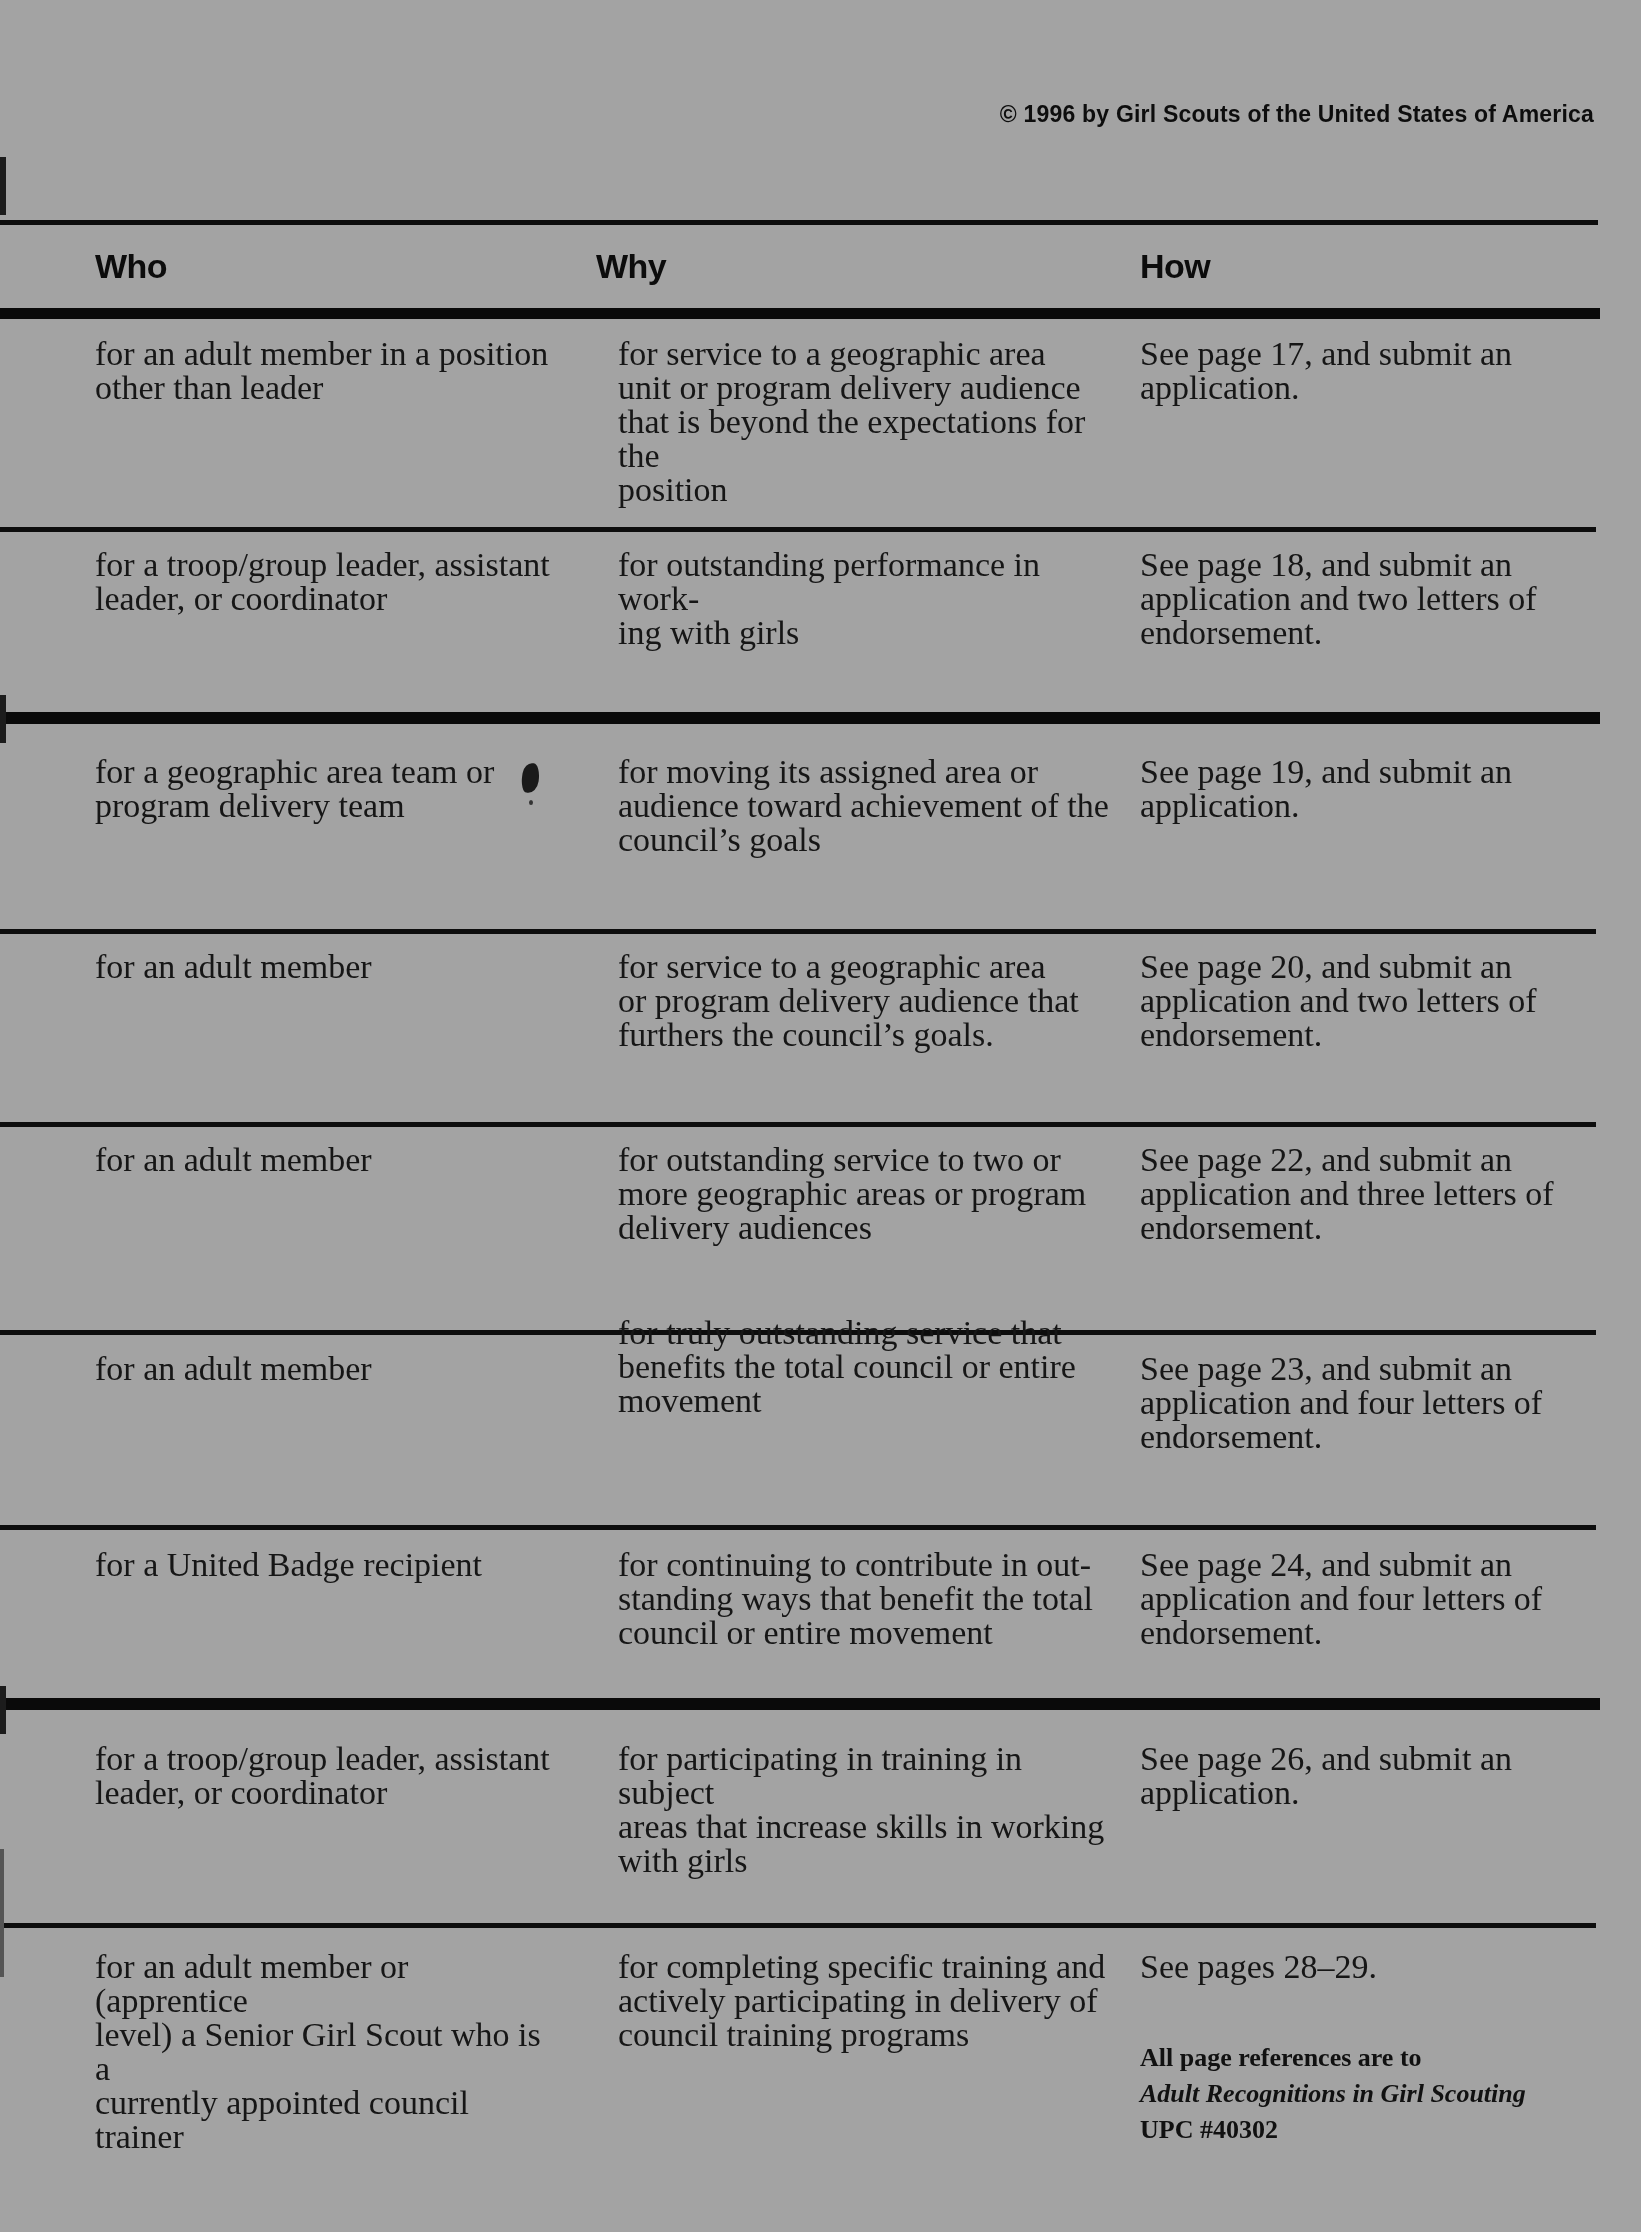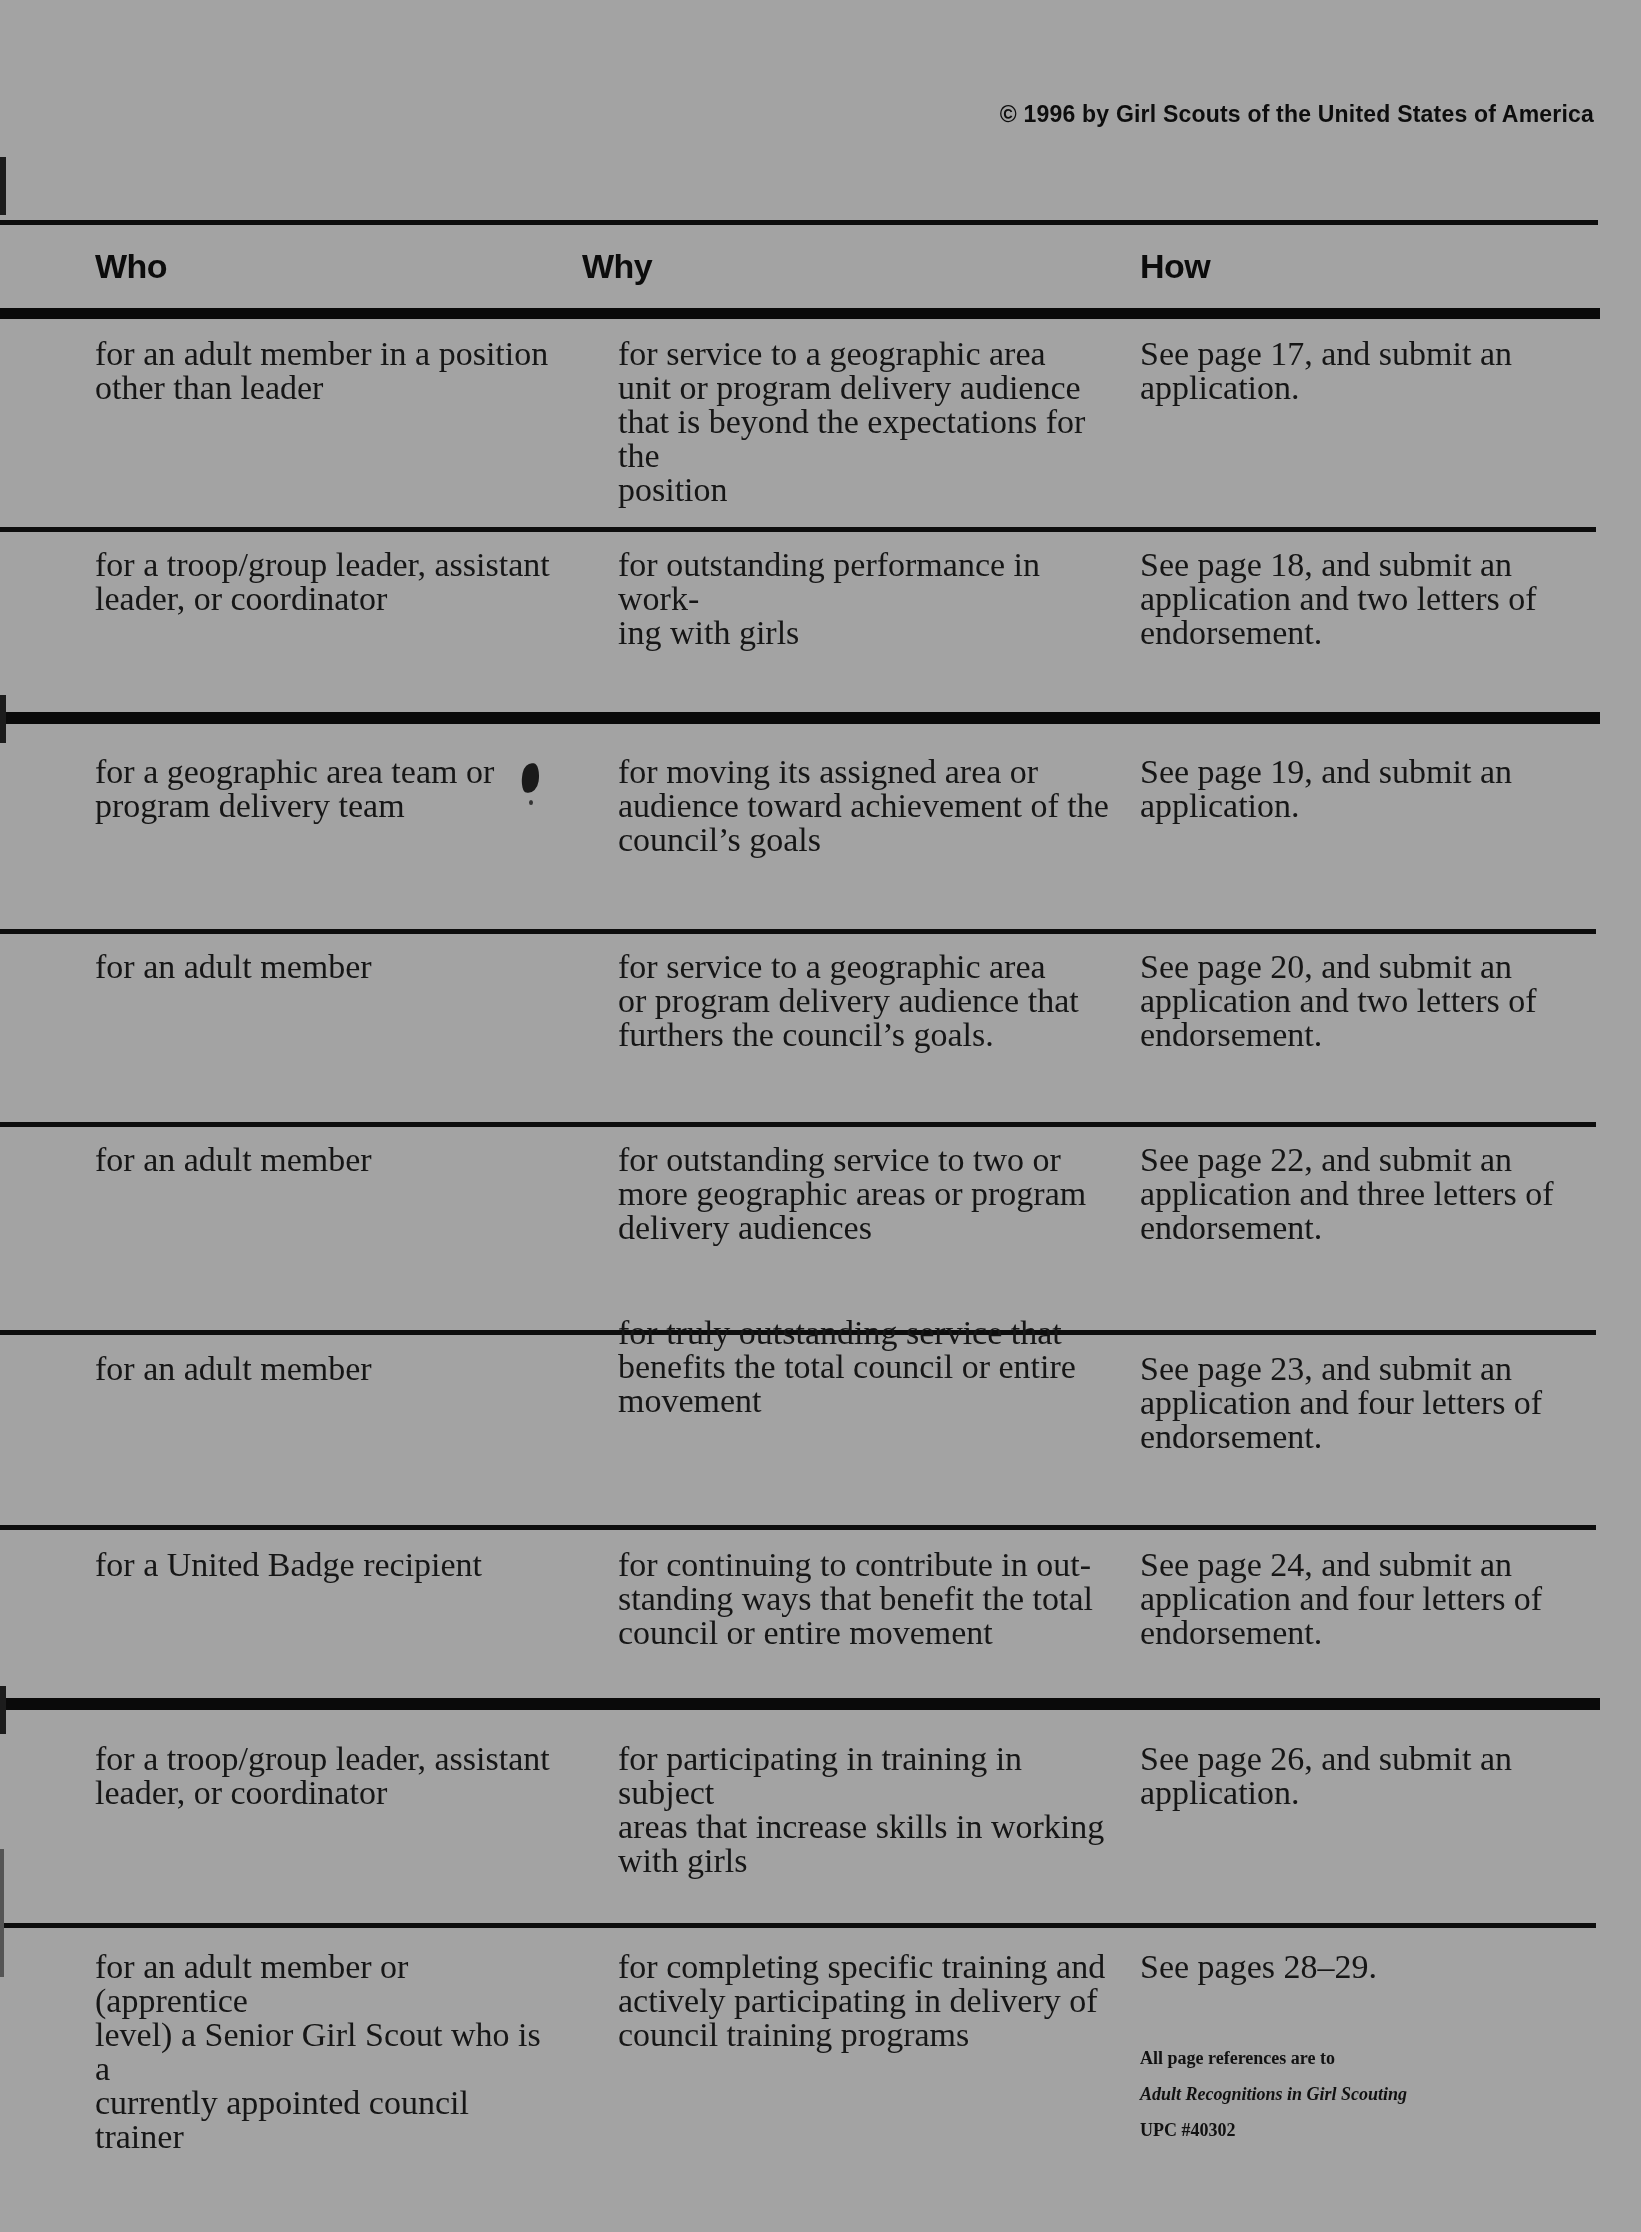--- a/index.html
+++ b/index.html
@@ -48,21 +48,21 @@
     color: #161616;
   }
   .cell.who { left: 95px;  width: 460px; }
   .cell.why { left: 618px; width: 500px; }
   .cell.how { left: 1140px; width: 480px; }
   .footnote {
     position: absolute;
     left: 1140px;
     top: 2040px;
     width: 480px;
-    font-size: 18px;
+    font-size: 26px;
     line-height: 36px;
     font-weight: bold;
     color: #111;
   }
   .footnote .italic { font-style: italic; }
   .ink-blot {
     position: absolute;
     left: 522px;
     top: 763px;
     width: 17px;
@@ -98,21 +98,21 @@
   <div class="rule thin" style="top:527px"></div>
   <div class="rule heavy" style="top:712px"></div>
   <div class="rule thin" style="top:929px"></div>
   <div class="rule thin" style="top:1122px"></div>
   <div class="rule thin" style="top:1330px"></div>
   <div class="rule thin" style="top:1525px"></div>
   <div class="rule heavy" style="top:1698px"></div>
   <div class="rule thin" style="top:1923px"></div>
 
   <div class="col-header" style="left:95px;top:249px">Who</div>
-  <div class="col-header" style="left:582px;top:249px">Why</div>
+  <div class="col-header" style="left:596px;top:249px">Why</div>
   <div class="col-header" style="left:1140px;top:249px">How</div>
 
   <div>
     <div class="cell who" style="top:337px">for an adult member in a position
 other than leader</div>
     <div class="cell why" style="top:337px">for service to a geographic area
 unit or program delivery audience
 that is beyond the expectations for the
 position</div>
     <div class="cell how" style="top:337px">See page 17, and submit an

